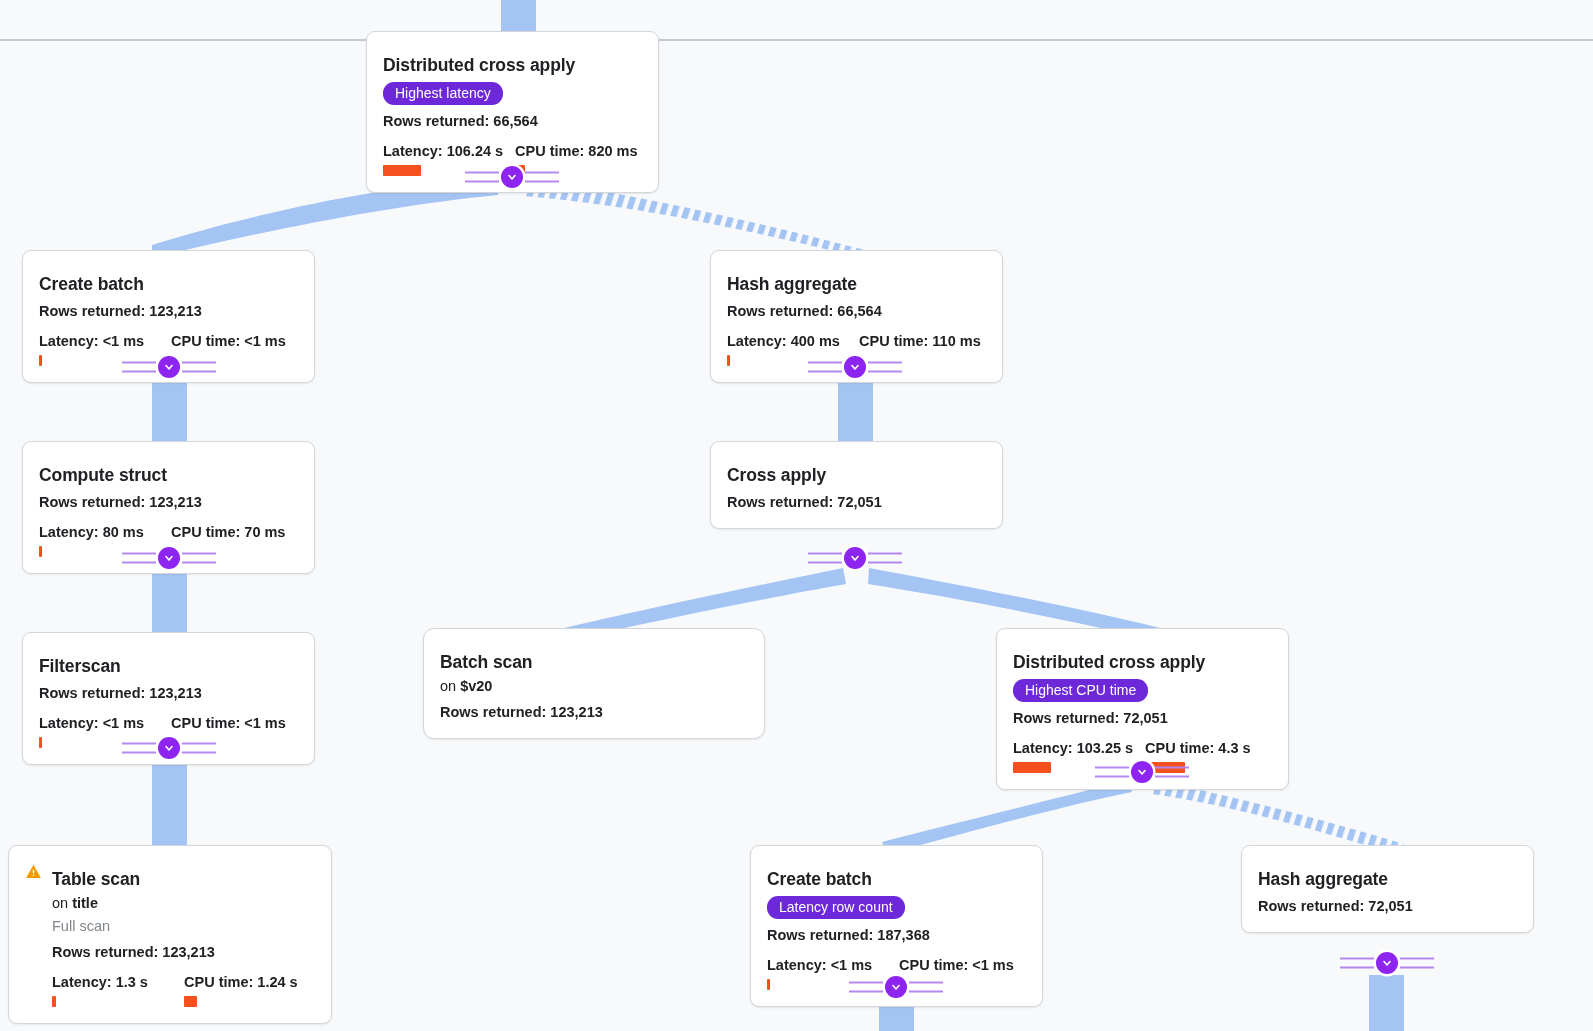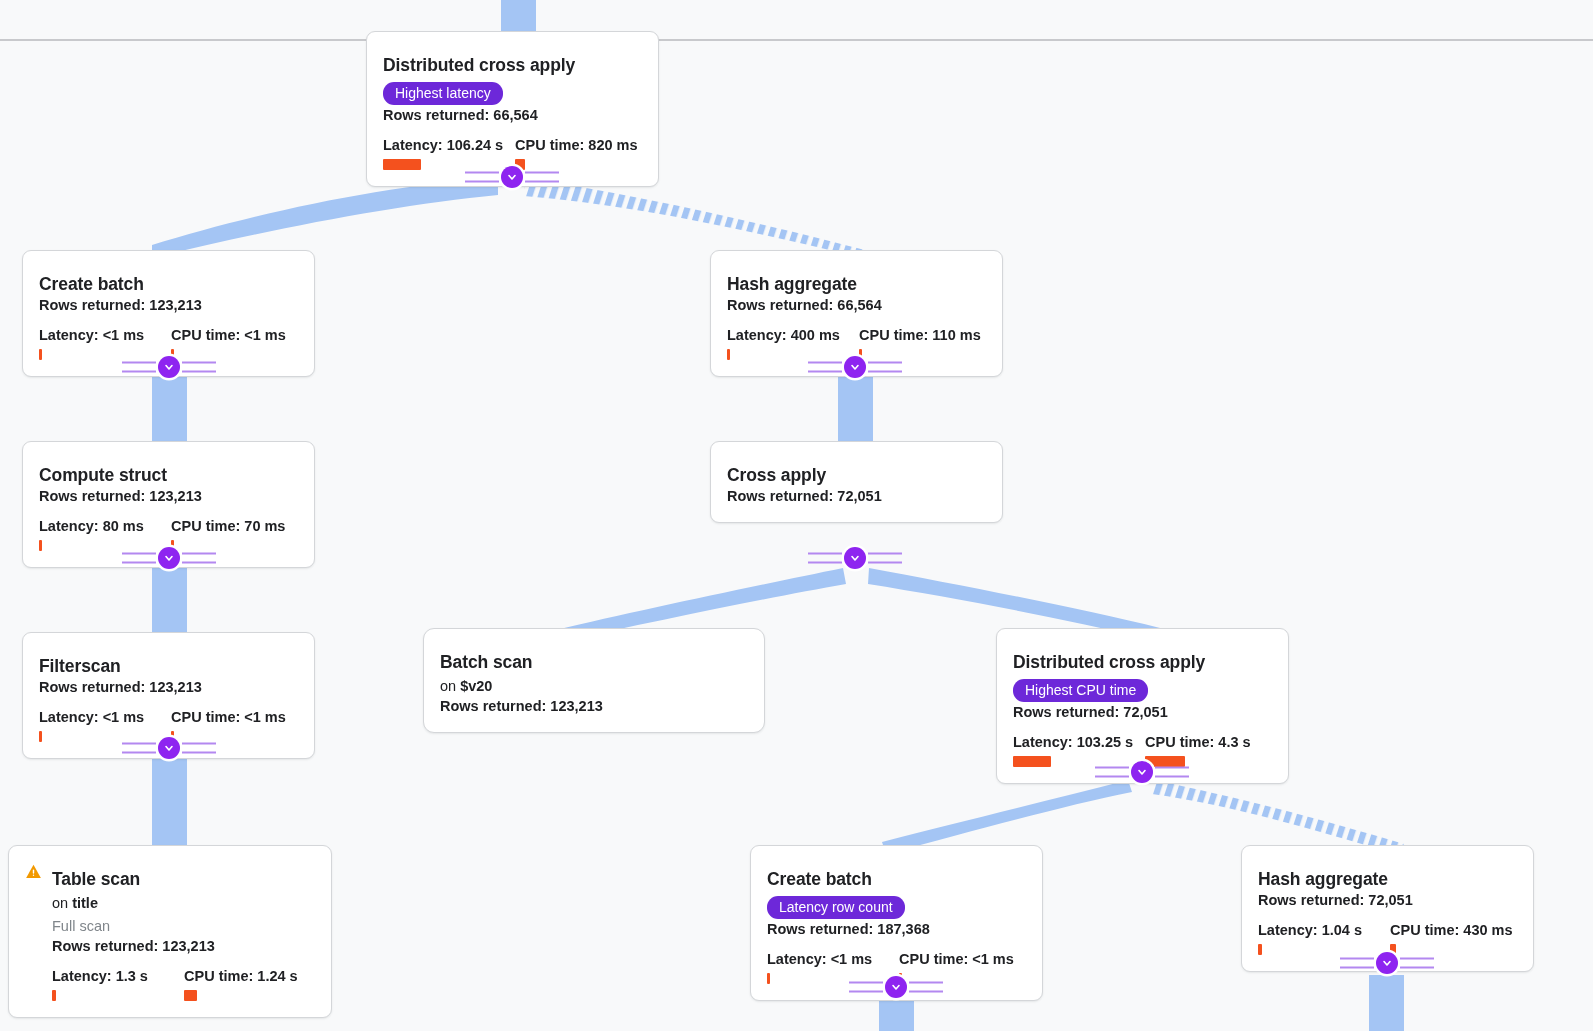--- a/index.html
+++ b/index.html
@@ -90,20 +90,21 @@
     background: #6d28d9;
     color: #ffffff;
     font-size: 14px;
     line-height: 1.15;
     white-space: nowrap;
   }
   .rows {
     font-size: 14.5px;
     font-weight: bold;
     color: #202124;
+    margin-top: 6px;
     line-height: 1.3;
   }
   .metrics {
     display: flex;
     margin-top: 12px;
   }
   .metric { }
   .metric-label {
     font-size: 14.5px;
     font-weight: bold;
@@ -452,30 +453,20 @@
           <polyline points="6,9 12,16 18,9"></polyline>
         </svg>
     </div>
   </div>
 
   <div class="node" style="left:1241px; top:845px; width:293px;">
     <div class="node-inner">
       <div class="node-body">
         <div class="node-title">Hash aggregate</div>
         <div class="rows">Rows returned: 72,051</div>
-        <div class="metrics">
-          <div class="metric" style="width:132px;">
-            <div class="metric-label">Latency: 1.04 s</div>
-            <div class="metric-bar" style="width:4px;"></div>
-          </div>
-          <div class="metric">
-            <div class="metric-label">CPU time: 430 ms</div>
-            <div class="metric-bar" style="width:6px;"></div>
-          </div>
-        </div>
       </div>
     </div>
   </div>
   <div class="expander" style="left:1387px; top:963px;">
     <div class="rail left"></div>
     <div class="rail right"></div>
     <div class="knob">
       <svg width="12" height="12" viewBox="0 0 24 24" fill="none" stroke="#ffffff" stroke-width="3.2" stroke-linecap="round" stroke-linejoin="round">
           <polyline points="6,9 12,16 18,9"></polyline>
         </svg>

